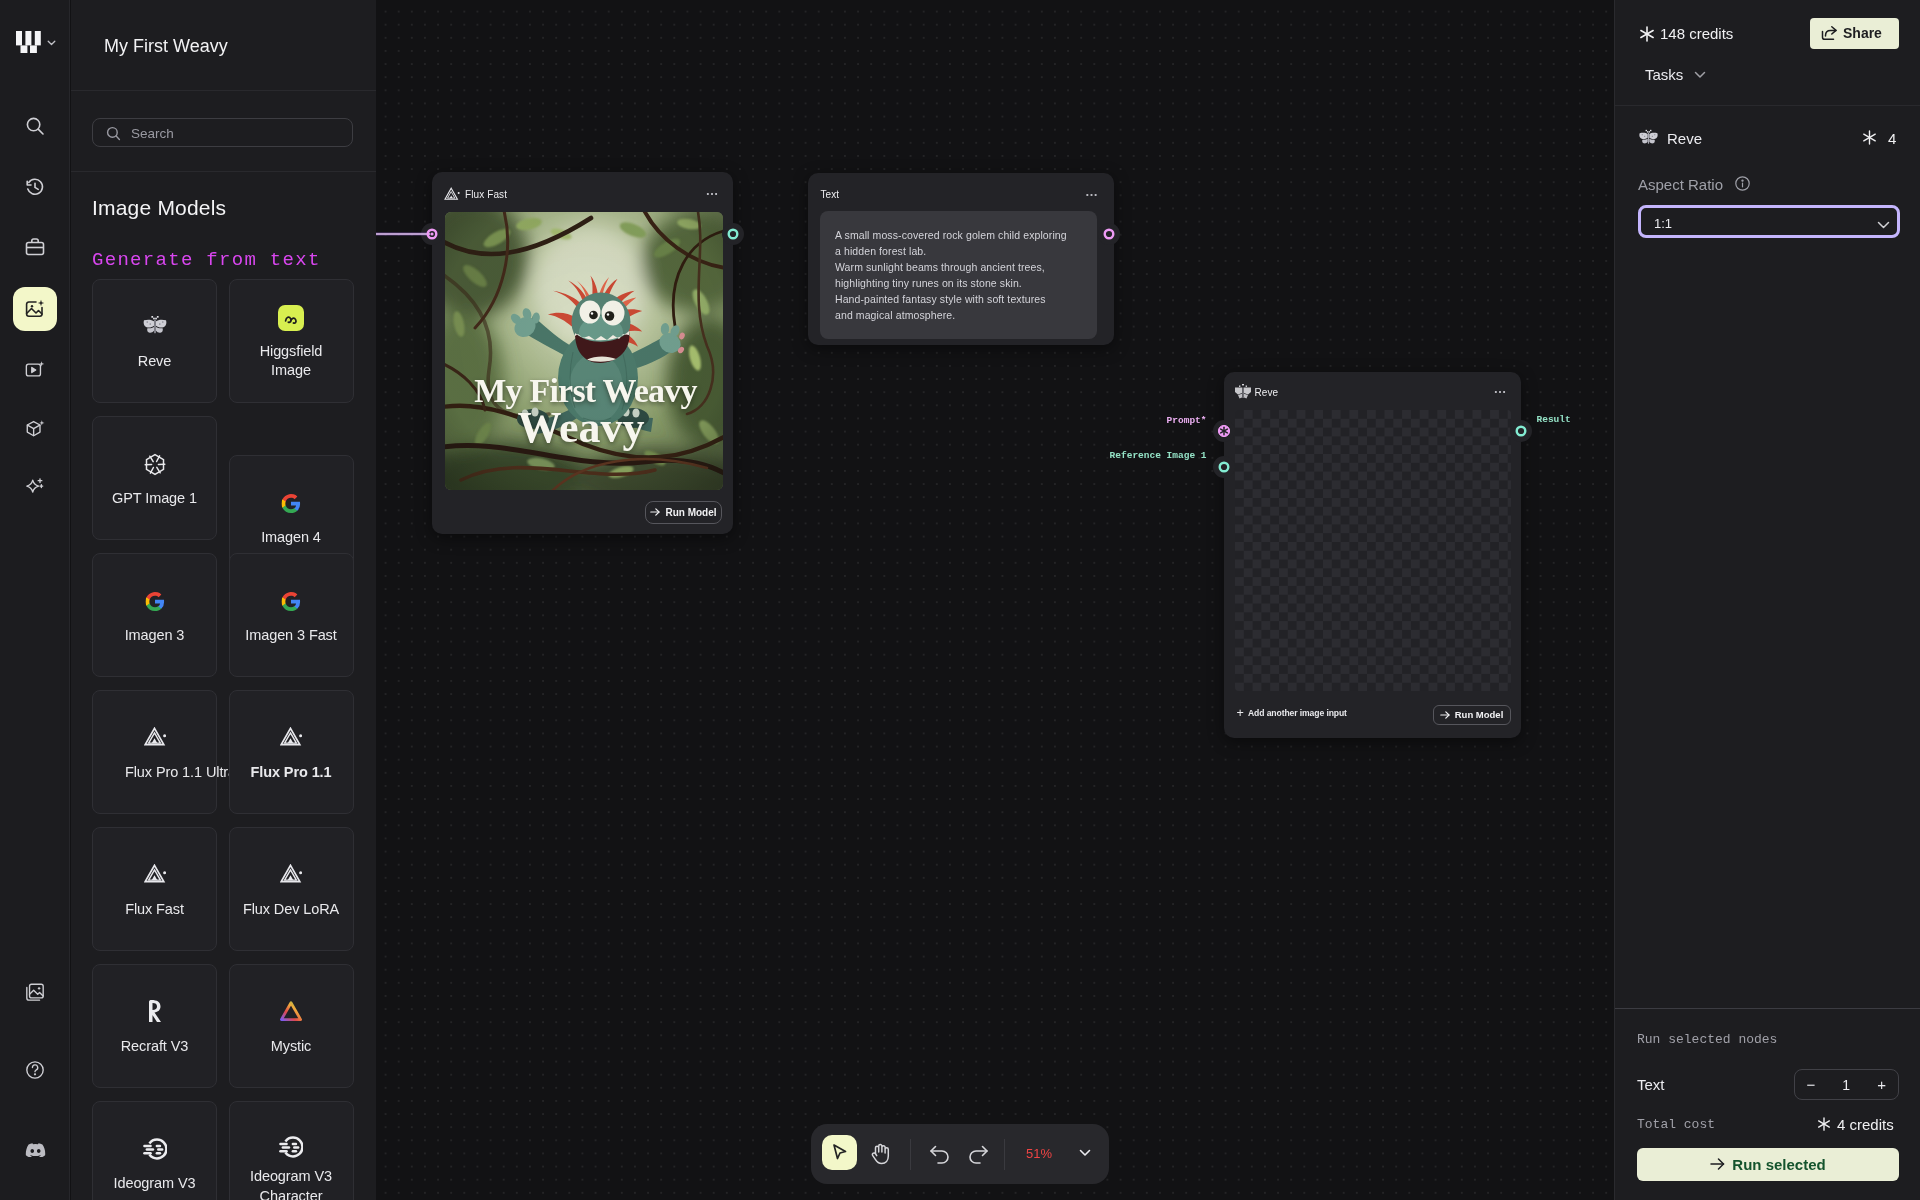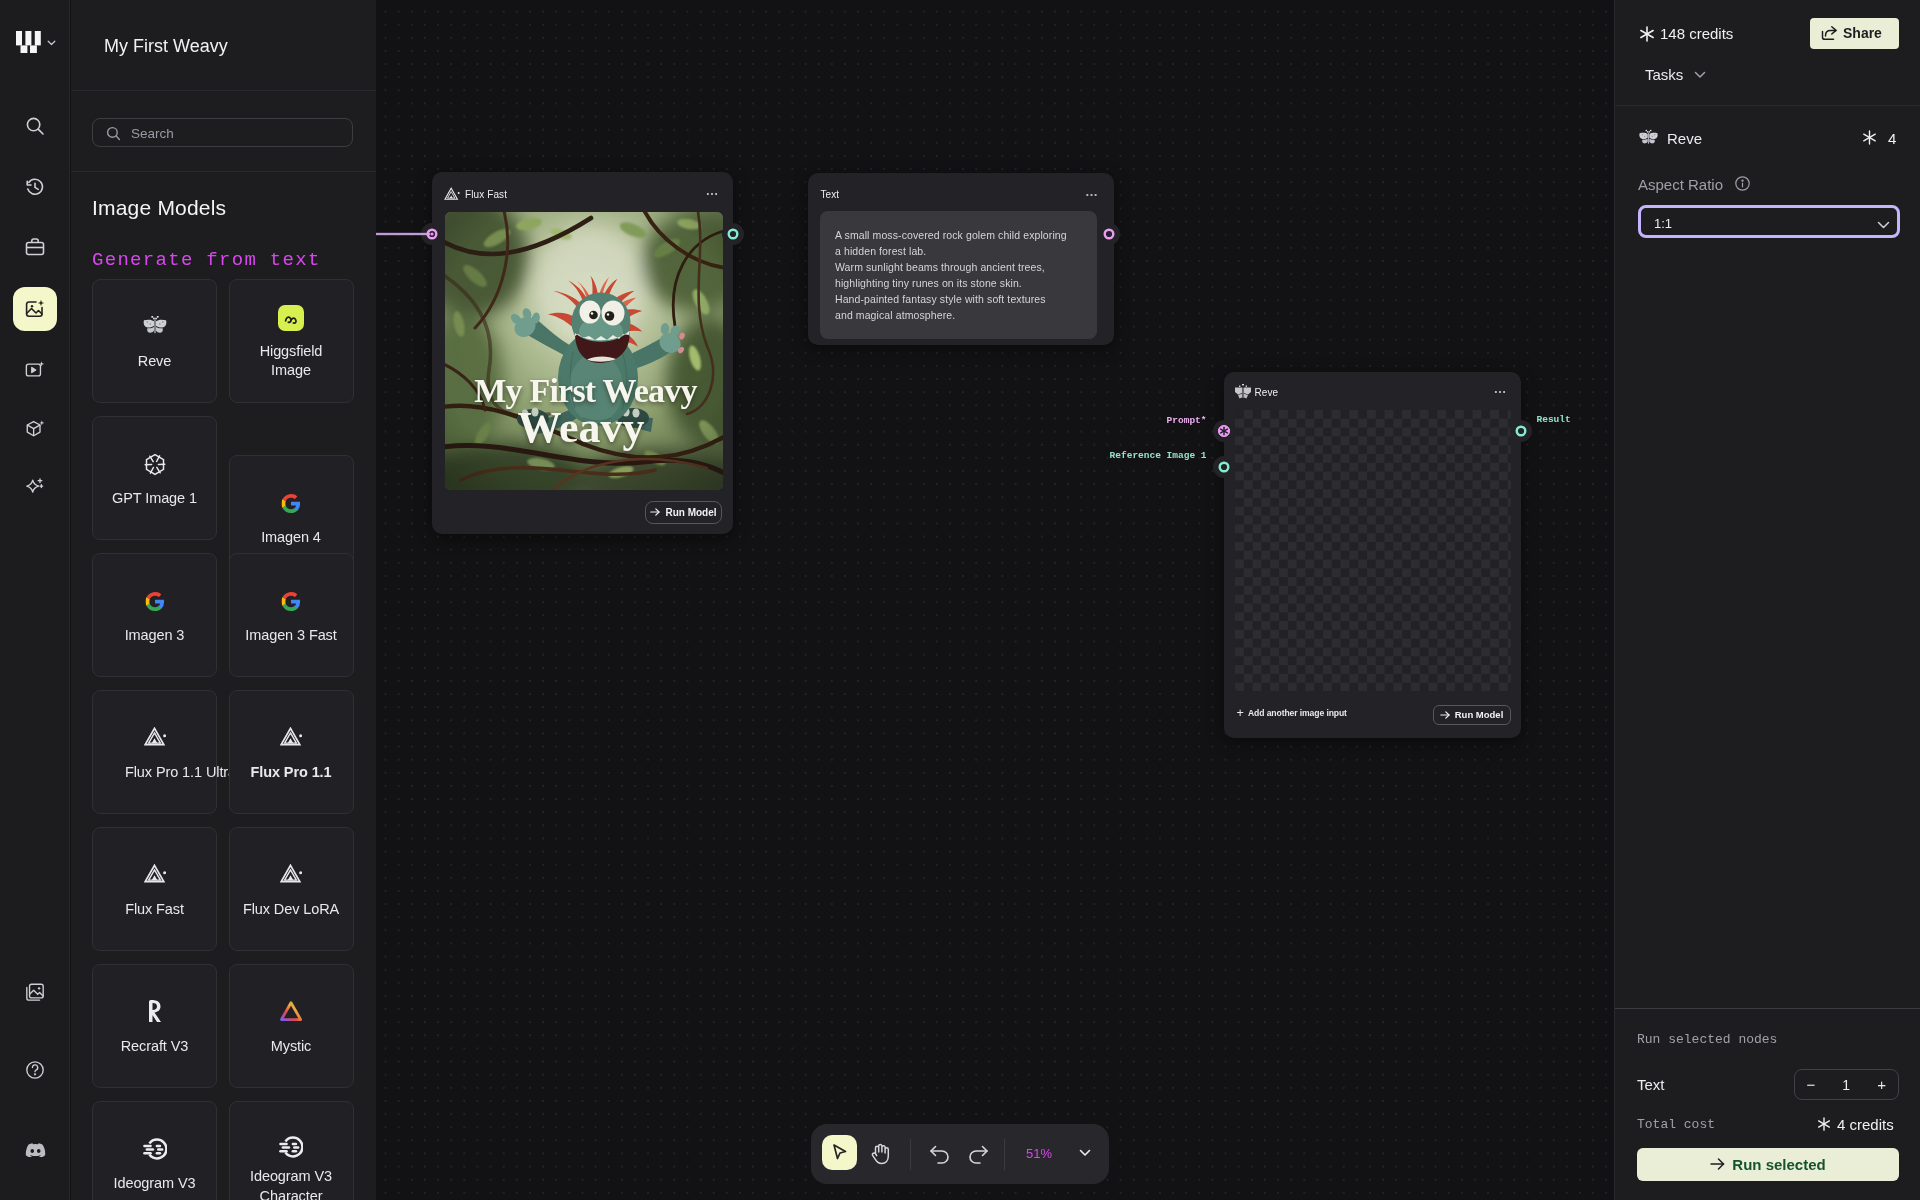--- a/index.html
+++ b/index.html
@@ -279,21 +279,21 @@
   <div class="abs" style="left:99px; top:15px; width:1px; height:31px; background:#3a3a3f;"></div>
   <svg class="abs" style="left:117px; top:20px;" width="23" height="22" viewBox="0 0 23 22" fill="none" stroke="#d6d6da" stroke-width="1.6" stroke-linecap="round" stroke-linejoin="round">
     <path d="M7.5 2.5 L3 7 L7.5 11.5"></path>
     <path d="M3 7 H14 a6 6 0 0 1 0 12 H10"></path>
   </svg>
   <svg class="abs" style="left:156px; top:20px;" width="23" height="22" viewBox="0 0 23 22" fill="none" stroke="#d6d6da" stroke-width="1.6" stroke-linecap="round" stroke-linejoin="round">
     <path d="M15.5 2.5 L20 7 L15.5 11.5"></path>
     <path d="M20 7 H9 a6 6 0 0 0 0 12 H13"></path>
   </svg>
   <div class="abs" style="left:193px; top:15px; width:1px; height:31px; background:#3a3a3f;"></div>
-  <div class="abs" style="left:215px; top:22px; font-size:13px; color:#d946ef;">51%</div>
+  <div class="abs" style="left:215px; top:22px; font-size:13px; color:#ef4444;">51%</div>
   <svg class="abs" style="left:268px; top:25px;" width="12" height="8" viewBox="0 0 12 8" fill="none" stroke="#ececf0" stroke-width="1.6" stroke-linecap="round" stroke-linejoin="round">
     <path d="M1.5 1.5 L6 6 L10.5 1.5"></path>
   </svg>
 </div>
 
 <div id="sidebar"></div>
 <svg class="abs" style="left:15.5px; top:31px; z-index:6;" width="25" height="22" viewBox="0 0 25 22" fill="#f5f5f7">
   <rect x="0" y="0" width="6" height="14.4"></rect>
   <rect x="9.4" y="0" width="6" height="14.4"></rect>
   <rect x="18.8" y="0" width="6" height="14.4"></rect>

